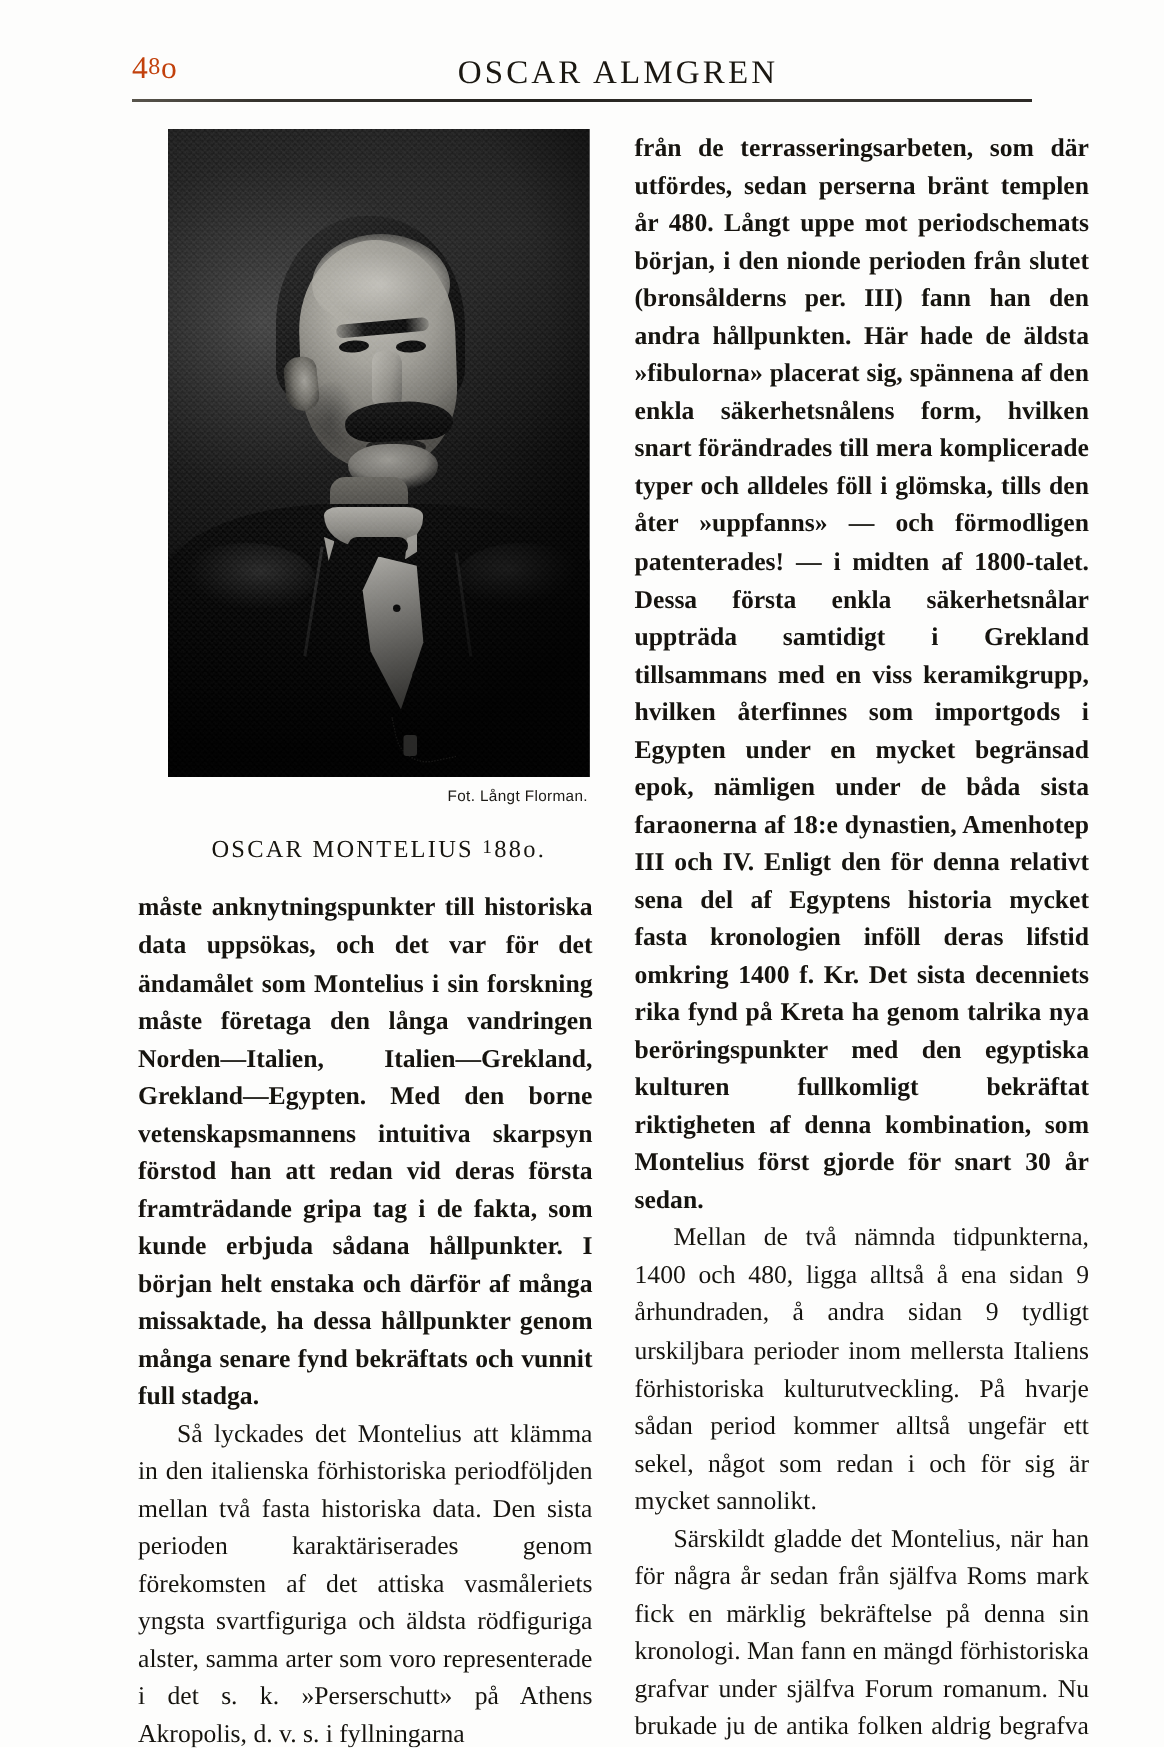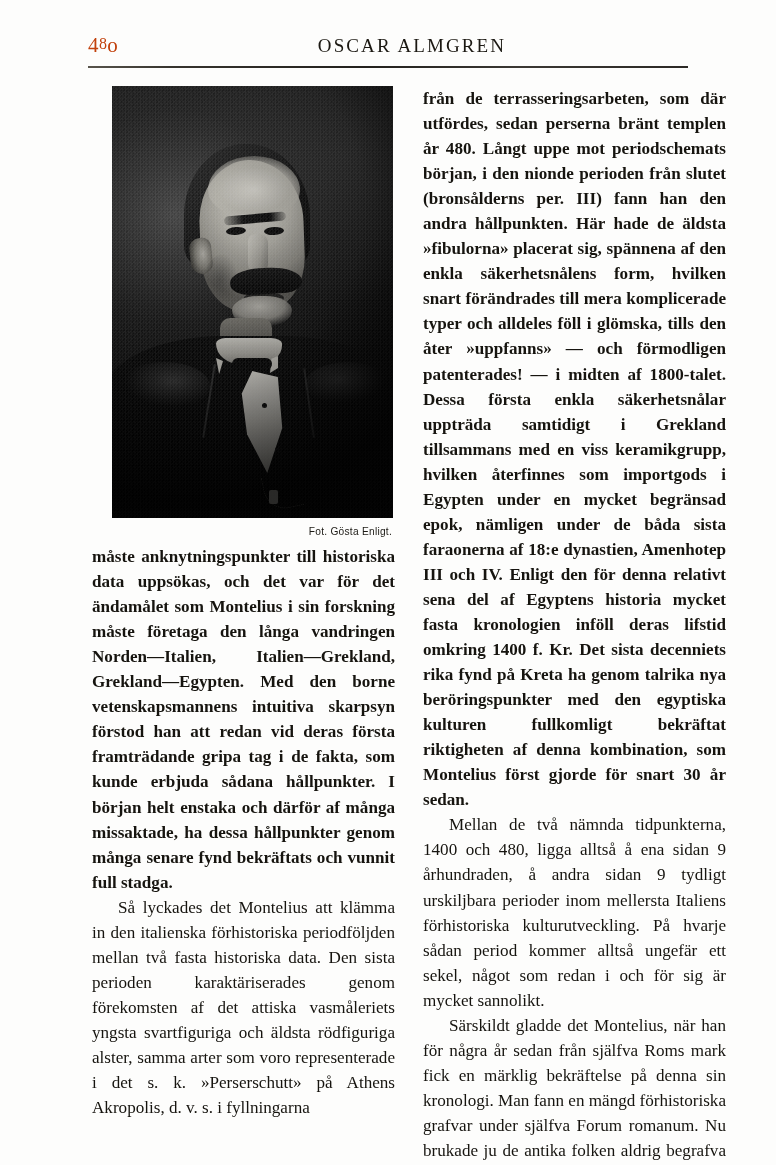--- a/index.html
+++ b/index.html
@@ -36,21 +36,21 @@
     color: #c2410c;
   }
   .folio .ofig-sm { font-size: 16px; vertical-align: 0.18em; }
 
   .head-title {
     position: absolute;
     left: 0;
     right: 0;
     top: 2px;
     text-align: center;
-    font-size: 19px;
+    font-size: 22px;
     letter-spacing: 2.1px;
     color: #1b1812;
     padding-left: 48px;
   }
 
   .head-rule {
     position: absolute;
     left: 88px;
     top: 66px;
     width: 600px;
@@ -440,21 +440,22 @@
         <div class="lapel-r"></div>
         <div class="shirt"></div>
         <div class="stud1"></div>
         <div class="stud2"></div>
         <div class="chain"></div>
         <div class="pendant"></div>
         <div class="grain"></div>
         <div class="grain2"></div>
         <div class="grain-mask"></div>
       </div>
-      <div class="photo-credit">Fot. Gösta Enligt.</div>
+      <div class="photo-credit">Fot. Långt Florman.</div>
+      <div class="figure-caption"><span>OSCAR MONTELIUS</span> <span><span class="ofig-sm">1</span>88o.</span></div>
     </div>
 
     <p class="noindent">måste anknytningspunkter till historiska data uppsökas, och det var för det ändamålet som Montelius i sin forskning måste företaga den långa vandringen Norden—Italien, Italien—Grekland, Grekland—Egypten. Med den borne vetenskapsmannens intuitiva skarpsyn förstod han att redan vid deras första framträdande gripa tag i de fakta, som kunde erbjuda sådana hållpunkter. I början helt enstaka och därför af många missaktade, ha dessa hållpunkter genom många senare fynd bekräftats och vunnit full stadga.</p>
     <p>Så lyckades det Montelius att klämma in den italienska förhistoriska periodföljden mellan två fasta historiska data. Den sista perioden karaktäriserades genom förekomsten af det attiska vasmåleriets yngsta svartfiguriga och äldsta rödfiguriga alster, samma arter som voro representerade i det s. k. »Perserschutt» på Athens Akropolis, d. v. s. i fyllningarna</p>
   </div>
 
   <div class="col col-right">
     <p class="noindent">från de terrasseringsarbeten, som där utfördes, sedan perserna bränt templen år 480. Långt uppe mot periodschemats början, i den nionde perioden från slutet (bronsålderns per. III) fann han den andra hållpunkten. Här hade de äldsta »fibulorna» placerat sig, spännena af den enkla säkerhetsnålens form, hvilken snart förändrades till mera komplicerade typer och alldeles föll i glömska, tills den åter »uppfanns» — och förmodligen patenterades! — i midten af 1800-talet. Dessa första enkla säkerhetsnålar uppträda samtidigt i Grekland tillsammans med en viss keramikgrupp, hvilken återfinnes som importgods i Egypten under en mycket begränsad epok, nämligen under de båda sista faraonerna af 18:e dynastien, Amenhotep III och IV. Enligt den för denna relativt sena del af Egyptens historia mycket fasta kronologien inföll deras lifstid omkring 1400 f. Kr. Det sista decenniets rika fynd på Kreta ha genom talrika nya beröringspunkter med den egyptiska kulturen fullkomligt bekräftat riktigheten af denna kombination, som Montelius först gjorde för snart 30 år sedan.</p>
     <p>Mellan de två nämnda tidpunkterna, 1400 och 480, ligga alltså å ena sidan 9 århundraden, å andra sidan 9 tydligt urskiljbara perioder inom mellersta Italiens förhistoriska kulturutveckling. På hvarje sådan period kommer alltså ungefär ett sekel, något som redan i och för sig är mycket sannolikt.</p>
     <p><span>Särskildt gladde det Montelius, när han för några år sedan från själfva Roms mark fick en märklig bekräftelse på denna sin kronologi. Man fann en mängd förhistoriska grafvar under själfva </span><span class="italic">Forum romanum</span><span>. Nu brukade ju de antika folken aldrig begrafva inom sina städer, allra minst på torget, alltså måste dessa grafvar vara äldre än den tidpunkt, då de små samhällena på några af de sju</span></p>

